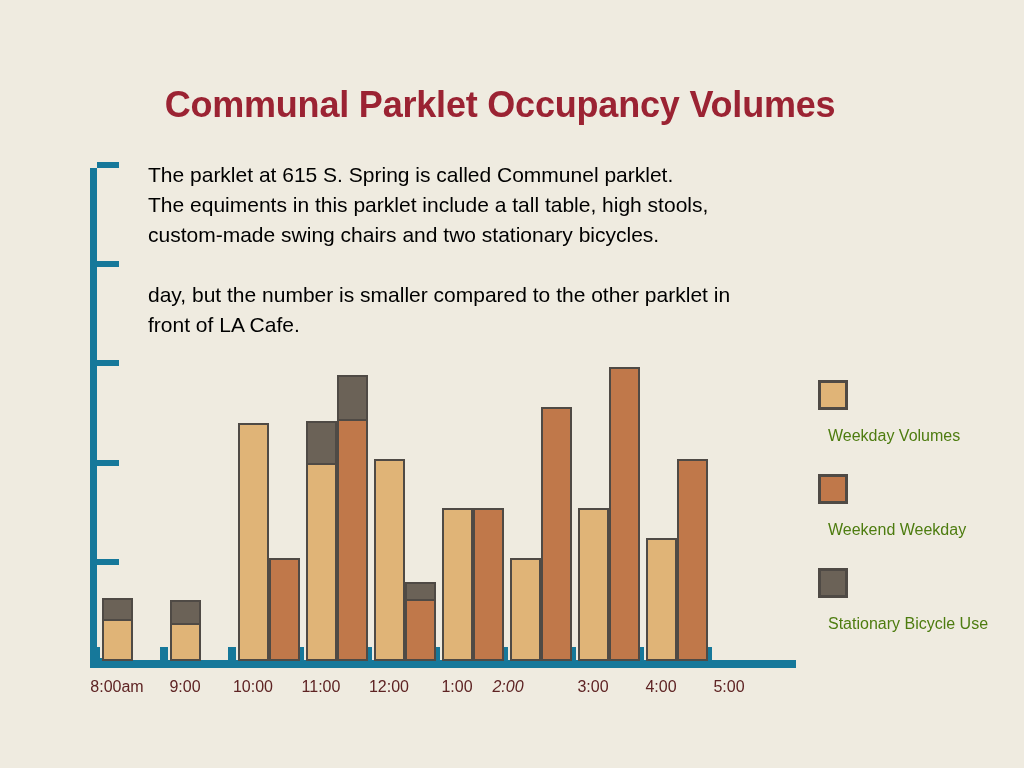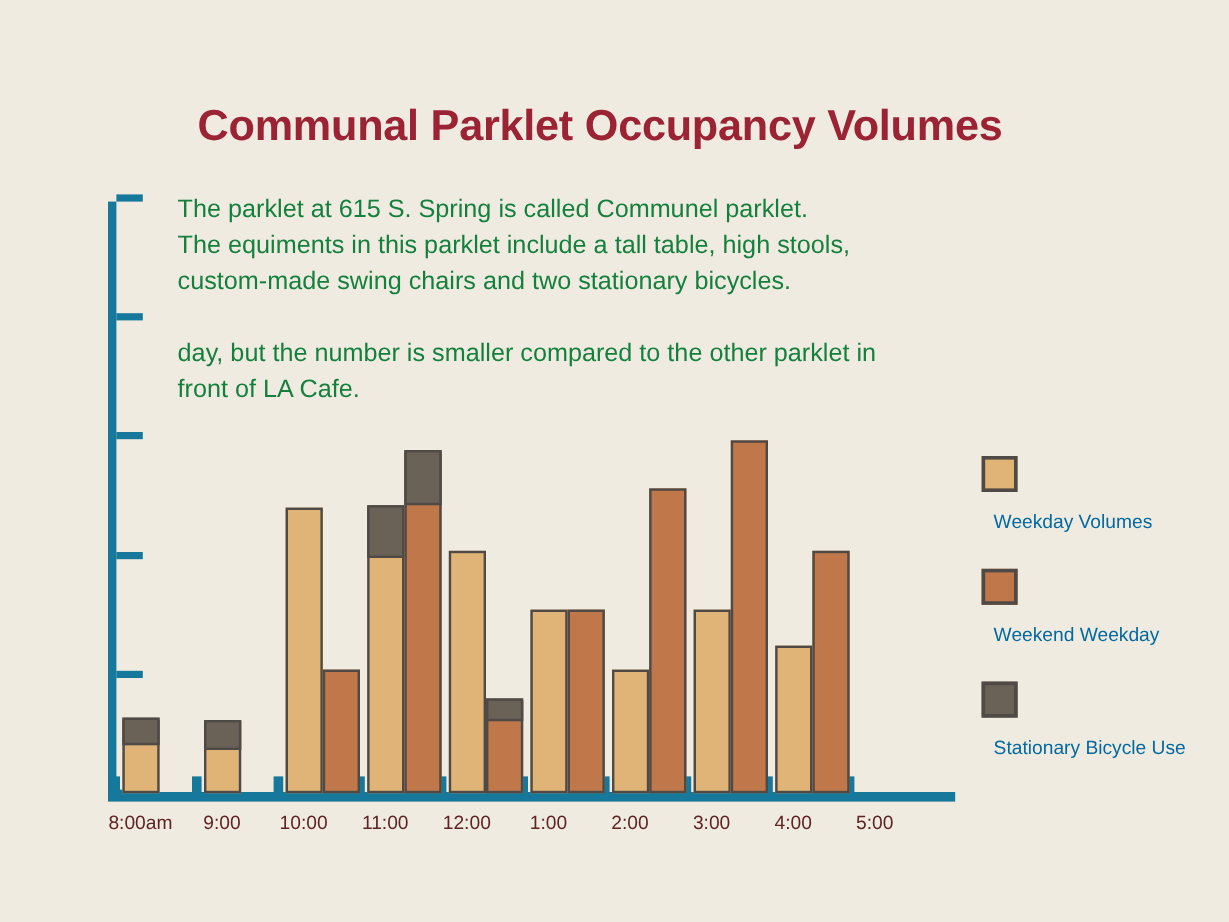--- a/index.html
+++ b/index.html
@@ -33,21 +33,21 @@
     letter-spacing: -0.2px;
     white-space: nowrap;
   }
 
   
   #description {
     position: absolute;
     left: 148px;
     top: 160px;
     width: 760px;
-    color: #15803d;
+    color: #000000;
     font-size: 21px;
     line-height: 30px;
   }
   #description .para { margin: 0; }
   #description .gap { height: 30px; }
 
   
   #plot {
     position: absolute;
     left: 90px;
@@ -125,21 +125,21 @@
     left: 0;
     width: 30px;
     height: 30px;
     box-sizing: border-box;
     border: 3px solid #4f4a45;
   }
   .legend-label {
     position: absolute;
     left: 10px;
     top: 47px;
-    color: #0369a1;
+    color: #4d7c0f;
     font-size: 16px;
     white-space: nowrap;
   }
 </style>
 </head>
 <body>
 
 <div id="slide">
 
   <div id="chart-title">Communal Parklet Occupancy Volumes</div>
@@ -177,21 +177,21 @@
         <div class="xtick" style="left: 546px;"></div>
         <div class="xtick" style="left: 614px;"></div>
       </div>
     <div id="xlabels">
         <div class="xlabel" style="left: -12px; width: 78px;">8:00am</div>
         <div class="xlabel" style="left: 56px; width: 78px;">9:00</div>
         <div class="xlabel" style="left: 124px; width: 78px;">10:00</div>
         <div class="xlabel" style="left: 192px; width: 78px;">11:00</div>
         <div class="xlabel" style="left: 260px; width: 78px;">12:00</div>
         <div class="xlabel" style="left: 328px; width: 78px;">1:00</div>
-        <div class="xlabel" style="left: 396px; width: 78px;">2:00</div>
+        <div class="xlabel" style="left: 379px; width: 78px; font-style: italic;">2:00</div>
         <div class="xlabel" style="left: 464px; width: 78px;">3:00</div>
         <div class="xlabel" style="left: 532px; width: 78px;">4:00</div>
         <div class="xlabel" style="left: 600px; width: 78px;">5:00</div>
       </div>
     <div id="bars">
         <div class="bar" style="left: 12px; width: 31px; height: 61.504px; background: rgb(224, 180, 119); border-color: rgb(79, 74, 69);">
           <div class="seg" style="bottom: 37.696px; height: 23.808px; background: rgb(107, 98, 87); border-color: rgb(79, 74, 69); left: -2px; width: 31px;"></div>
         </div>
         <div class="bar" style="left: 80px; width: 31px; height: 59.52px; background: rgb(224, 180, 119); border-color: rgb(79, 74, 69);">
           <div class="seg" style="bottom: 33.728px; height: 25.792px; background: rgb(107, 98, 87); border-color: rgb(79, 74, 69); left: -2px; width: 31px;"></div>

